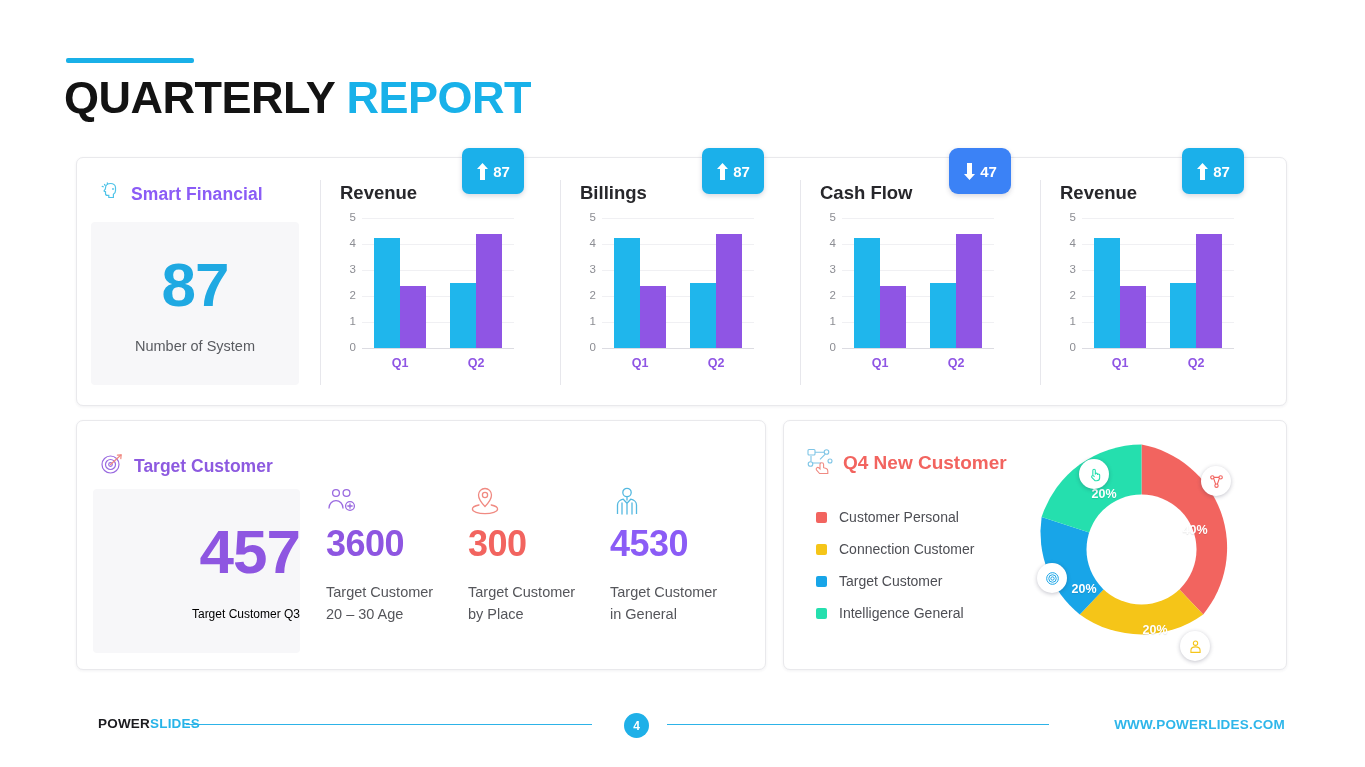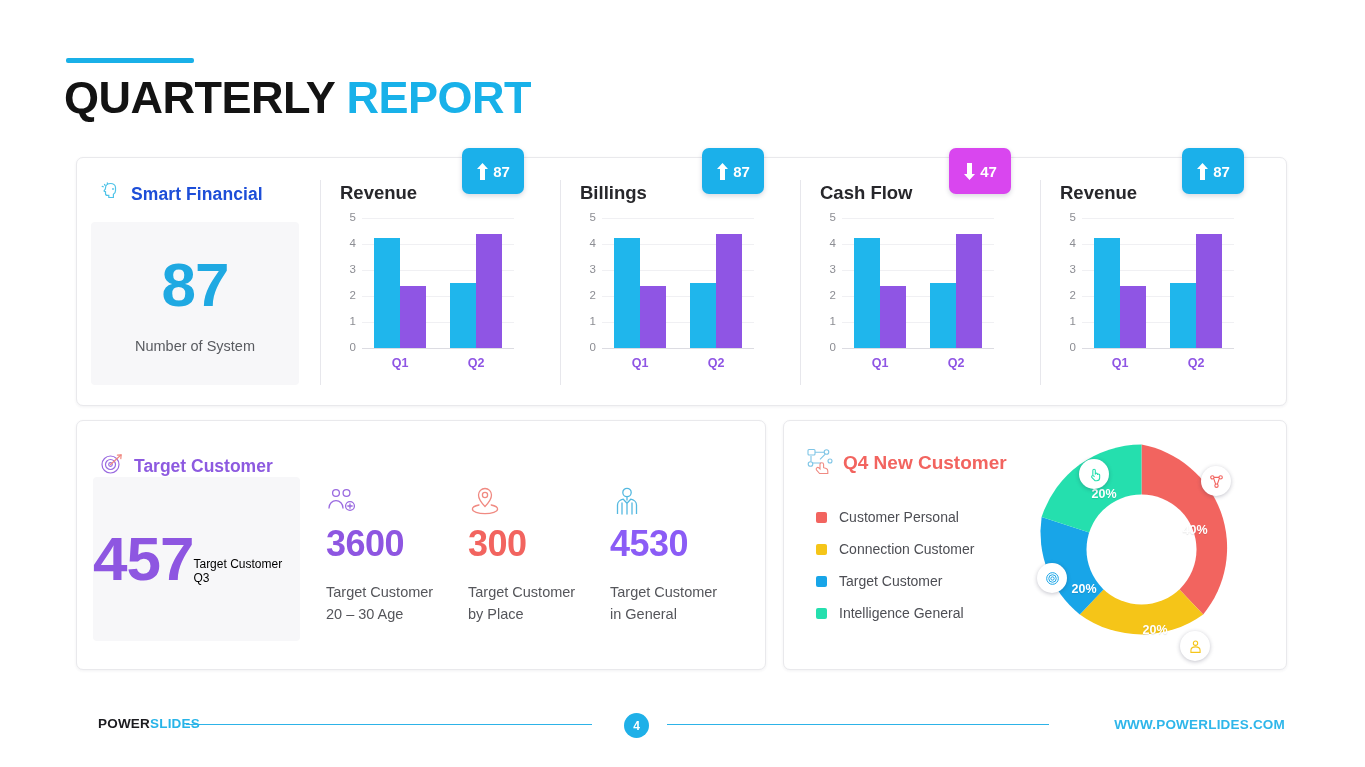--- a/index.html
+++ b/index.html
@@ -42,21 +42,21 @@
   .vdiv {
     position: absolute; top: 22px; width: 1px; height: 205px;
     background: #e7e7ec;
   }
 
   .sf-head {
     position: absolute; left: 22px; top: 22px;
     display: flex; align-items: center; gap: 8px;
   }
   .sf-title {
-    font-size: 17.5px; font-weight: bold; color: #1d4ed8;
+    font-size: 17.5px; font-weight: bold; color: #8b5cf6;
     letter-spacing: 0.1px;
   }
   .sf-box {
     position: absolute; left: 14px; top: 64px;
     width: 208px; height: 163px;
     background: #f7f7f9; border-radius: 4px;
     display: flex; flex-direction: column;
     align-items: center; justify-content: center;
   }
   .sf-number {
@@ -75,21 +75,21 @@
     white-space: nowrap;
   }
   .badge {
     position: absolute; top: -10px;
     width: 62px; height: 46px; border-radius: 7px;
     display: flex; align-items: center; justify-content: center; gap: 4px;
     color: #fff; font-size: 15px; font-weight: bold;
     box-shadow: 0 2px 5px rgba(40,40,80,0.18);
   }
   .badge.up   { background: #1bb0ea; }
-  .badge.down { background: #d946ef; }
+  .badge.down { background: #3b82f6; border-radius: 9px; }
   .badge svg { display: block; }
 
   .plot { position: absolute; left: 10px; top: 60px; width: 180px; height: 148px; }
   .yaxis {
     position: absolute; left: 0; top: 0; width: 16px; height: 130px;
   }
   .ytick {
     position: absolute; right: 0; font-size: 11.5px; color: #8c8d93;
     transform: translateY(-50%); line-height: 1;
   }
@@ -117,25 +117,25 @@
 
   
   .tc-head {
     position: absolute; left: 22px; top: 30px;
     display: flex; align-items: center; gap: 9px;
   }
   .tc-title {
     font-size: 17.5px; font-weight: bold; color: #8d5ae0;
   }
   .tc-box {
-    position: absolute; left: 16px; top: 56px;
+    position: absolute; left: 16px; top: 68px;
     width: 207px; height: 164px;
     background: #f7f7f9; border-radius: 4px;
-    display: flex; flex-direction: row;
-    align-items: center; justify-content: center;
+    display: flex; flex-direction: column;
+    align-items: flex-end; justify-content: center;
   }
   .tc-number {
     font-size: 62px; font-weight: bold; color: #8e56e1;
     line-height: 1; letter-spacing: -1px;
   }
   .tc-label { margin-top: 24px; font-size: 12px; color: #000000; }
 
   .stat { position: absolute; top: 60px; width: 150px; }
   .stat-icon { height: 38px; display: flex; align-items: flex-end; }
   .stat-value {

